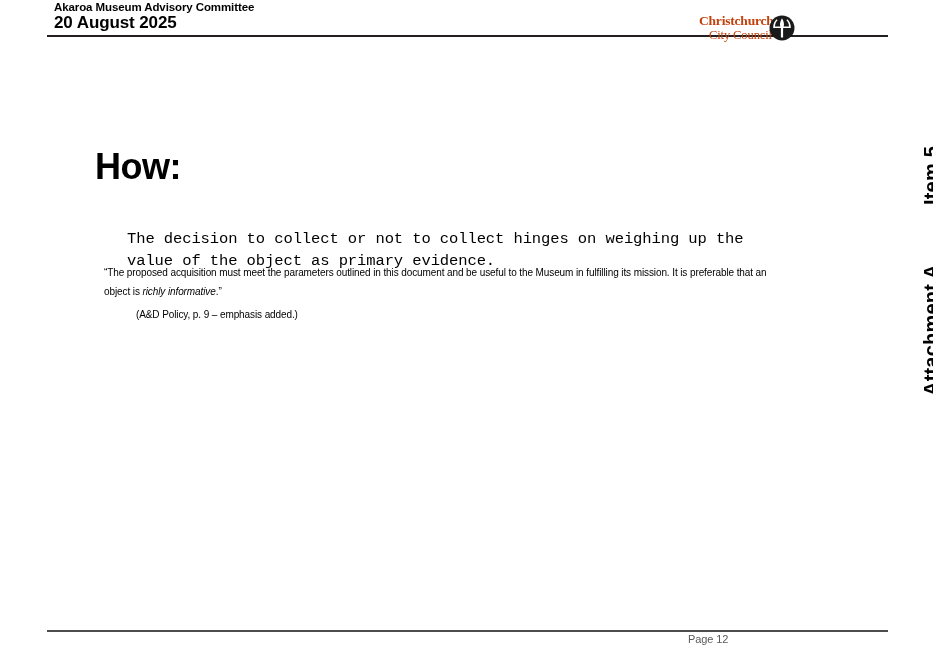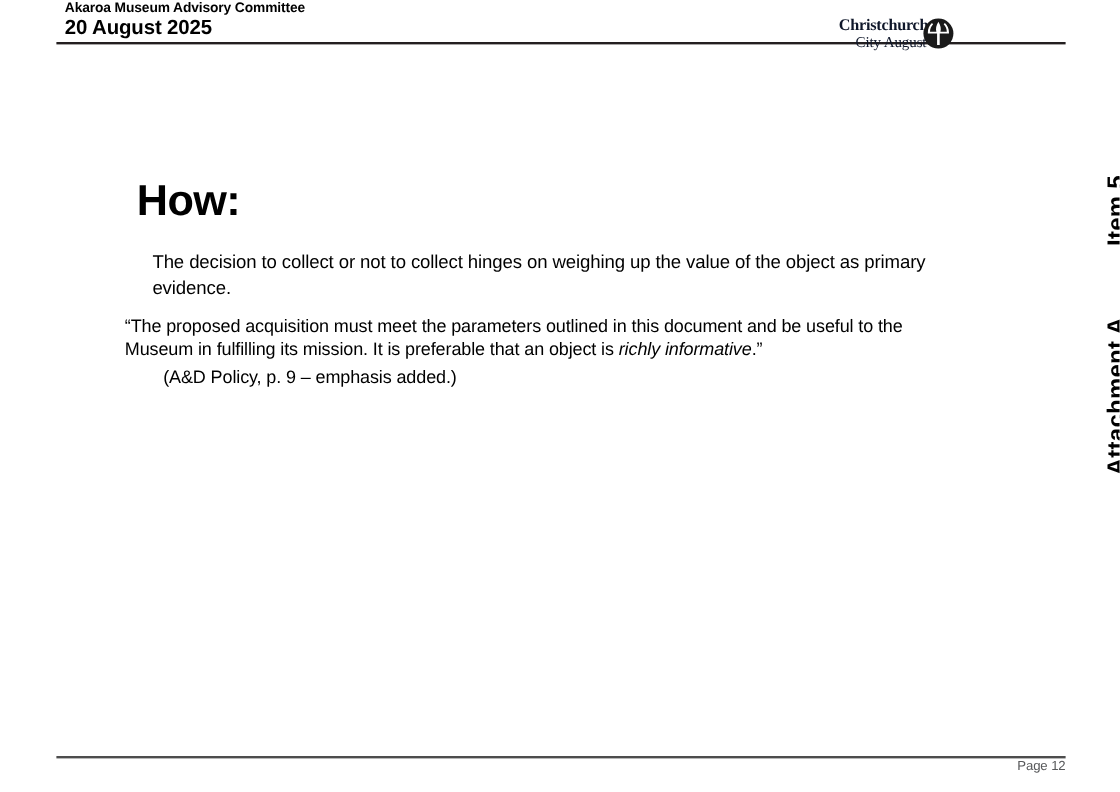--- a/index.html
+++ b/index.html
@@ -62,21 +62,21 @@
     width: 100px;
     height: 30px;
   }
   .logo-words {
     position: absolute;
     left: 0px;
     top: 0px;
     width: 73px;
     text-align: right;
     font-family: "Liberation Serif", serif;
-    color: #0f172a;
+    color: #c2410c;
   }
   .logo-line1 {
     display: block;
     font-size: 13.5px;
     font-weight: bold;
     line-height: 14px;
     letter-spacing: -0.2px;
   }
   .logo-line2 {
     display: block;
@@ -95,39 +95,39 @@
 
   
   .slide-heading {
     position: absolute;
     left: 95px;
     top: 122px;
     font-size: 36px;
     font-weight: bold;
     letter-spacing: -0.5px;
     line-height: 42px;
-    margin-left: 19px;
   }
 
   .para-intro {
     position: absolute;
     left: 127px;
-    top: 192px;
+    top: 212px;
     width: 650px;
     font-size: 15.5px;
     line-height: 22px;
     letter-spacing: -0.1px;
+    font-family: Liberation Mono, monospace;
   }
 
   .quote-block {
     position: absolute;
     left: 104px;
     top: 263px;
     width: 690px;
-    font-size: 15px;
+    font-size: 10px;
     line-height: 19px;
     letter-spacing: -0.1px;
   }
   .quote-text {
     display: block;
   }
   .quote-em {
     font-style: italic;
   }
   .quote-source {
@@ -164,39 +164,39 @@
     top: 630px;
     width: 841px;
     height: 2px;
     background: #4d4d4d;
   }
   .footer-page {
     position: absolute;
     left: 688px;
     top: 633px;
     width: 200px;
-    text-align: right;
+    text-align: left;
     font-size: 11px;
     color: #58595b;
     letter-spacing: -0.1px;
   }
 </style>
 </head>
 <body>
 
 <div class="header">
   <div class="header-title">Akaroa Museum Advisory Committee</div>
   <div class="header-date">20 August 2025</div>
   <div class="header-rule"></div>
 </div>
 
 <div class="logo">
   <div class="logo-words">
     <span class="logo-line1">Christchurch</span>
-    <span class="logo-line2">City August</span>
+    <span class="logo-line2">City Council</span>
   </div>
   <span class="logo-emblem">
     <svg width="26" height="26" viewBox="0 0 26 26" xmlns="http://www.w3.org/2000/svg">
       <circle cx="13" cy="13" r="12.5" fill="#1a1a1a"></circle>
       <path d="M13 3.2 C11.1 6.4 10.6 9.0 11.3 11.4 L6.0 11.4 C6.0 9.1 6.9 6.9 8.6 5.2 L7.6 4.2 C5.4 6.3 4.2 9.1 4.2 12.0 L4.2 13.0 L11.9 13.0 L11.9 22.6 L14.1 22.6 L14.1 13.0 L21.8 13.0 L21.8 12.0 C21.8 9.1 20.6 6.3 18.4 4.2 L17.4 5.2 C19.1 6.9 20.0 9.1 20.0 11.4 L14.7 11.4 C15.4 9.0 14.9 6.4 13 3.2 Z" fill="#ffffff"></path>
     </svg>
   </span>
 </div>
 
 <h1 class="slide-heading">How:</h1>

